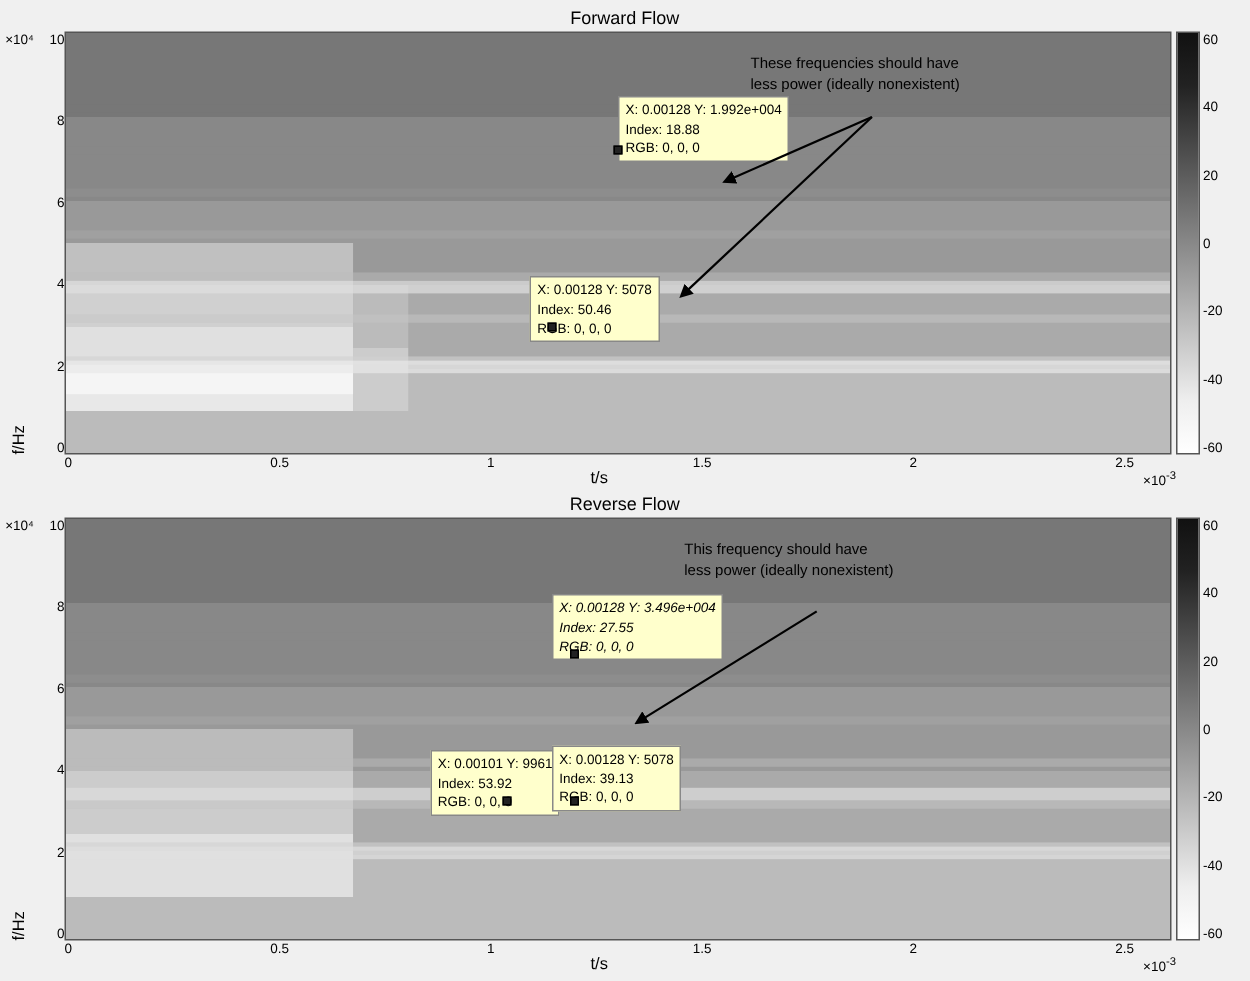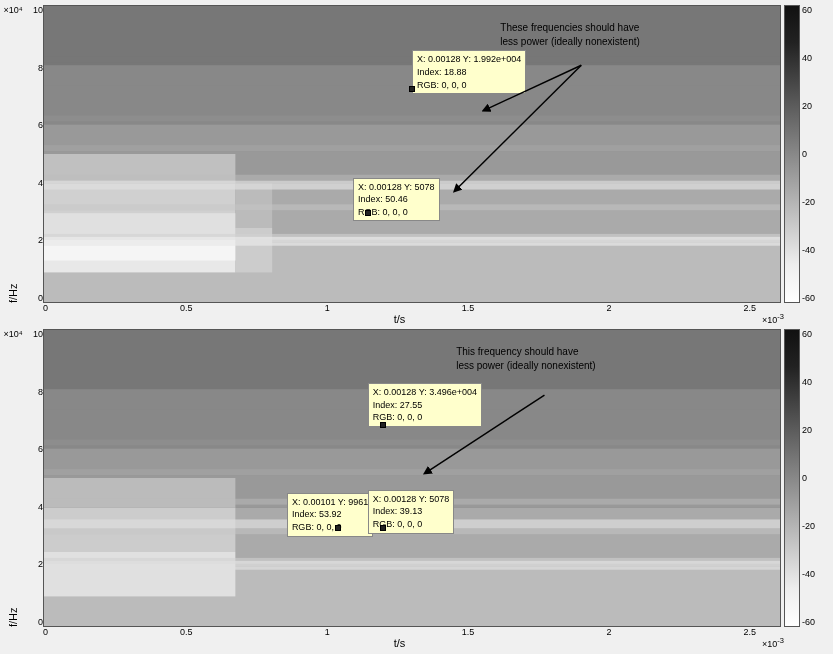--- a/index.html
+++ b/index.html
@@ -62,20 +62,21 @@
     }
   </style>
 </head>
 <body>
 
 <div class="main-container">
 
   <div class="plot-wrapper">
     <div style="display:flex;flex-direction:column;width:100%;height:100%;">
 
+      <div class="plot-title">Forward Flow</div>
 
       <div style="display:flex;flex-direction:row;flex:1;position:relative;">
 
         <div style="display:flex;flex-direction:column;align-items:center;width:16px;flex-shrink:0;">
           <div style="font-size:9px;color:#000;margin-bottom:2px;">×10⁴</div>
           <div style="writing-mode:vertical-rl;transform:rotate(180deg);font-size:11px;color:#000;flex:1;display:flex;align-items:center;">f/Hz</div>
         </div>
 
         <div style="display:flex;flex-direction:column;justify-content:space-between;width:22px;padding-top:0px;padding-bottom:0px;flex-shrink:0;">
           <div style="font-size:9px;text-align:right;">10</div>
@@ -187,20 +188,21 @@
           <div style="text-align:center;font-size:11px;">t/s</div>
         </div>
         <div style="width:28px;text-align:right;font-size:9px;align-self:flex-end;">×10<sup>-3</sup></div>
       </div>
     </div>
   </div>
 
   <div class="plot-wrapper">
     <div style="display:flex;flex-direction:column;width:100%;height:100%;">
 
+      <div class="plot-title">Reverse Flow</div>
 
       <div style="display:flex;flex-direction:row;flex:1;position:relative;">
 
         <div style="display:flex;flex-direction:column;align-items:center;width:16px;flex-shrink:0;">
           <div style="font-size:9px;color:#000;margin-bottom:2px;">×10⁴</div>
           <div style="writing-mode:vertical-rl;transform:rotate(180deg);font-size:11px;color:#000;flex:1;display:flex;align-items:center;">f/Hz</div>
         </div>
 
         <div style="display:flex;flex-direction:column;justify-content:space-between;width:22px;padding-top:0px;padding-bottom:0px;flex-shrink:0;">
           <div style="font-size:9px;text-align:right;">10</div>
@@ -237,21 +239,21 @@
             <rect x="0" y="78%" width="100%" height="3%" fill="#e0e0e0" opacity="0.7"></rect>
           </svg>
 
           <div class="tooltip-box" style="left:33%;top:55%;">
             <div>X: 0.00101 Y: 9961</div>
             <div>Index: 53.92</div>
             <div>RGB: 0, 0, 0</div>
           </div>
           <div class="tooltip-dot" style="left:calc(40% - 3px);top:calc(67% - 3px);"></div>
 
-          <div class="tooltip-box" style="left:44%;top:18%;">
+          <div class="tooltip-box" style="left:44%;top:18%;font-style:italic;">
             <div>X: 0.00128 Y: 3.496e+004</div>
             <div>Index: 27.55</div>
             <div>RGB: 0, 0, 0</div>
           </div>
           <div class="tooltip-dot" style="left:calc(46% - 3px);top:calc(32% - 3px);"></div>
 
           <div class="tooltip-box" style="left:44%;top:54%;">
             <div>X: 0.00128 Y: 5078</div>
             <div>Index: 39.13</div>
             <div>RGB: 0, 0, 0</div>

